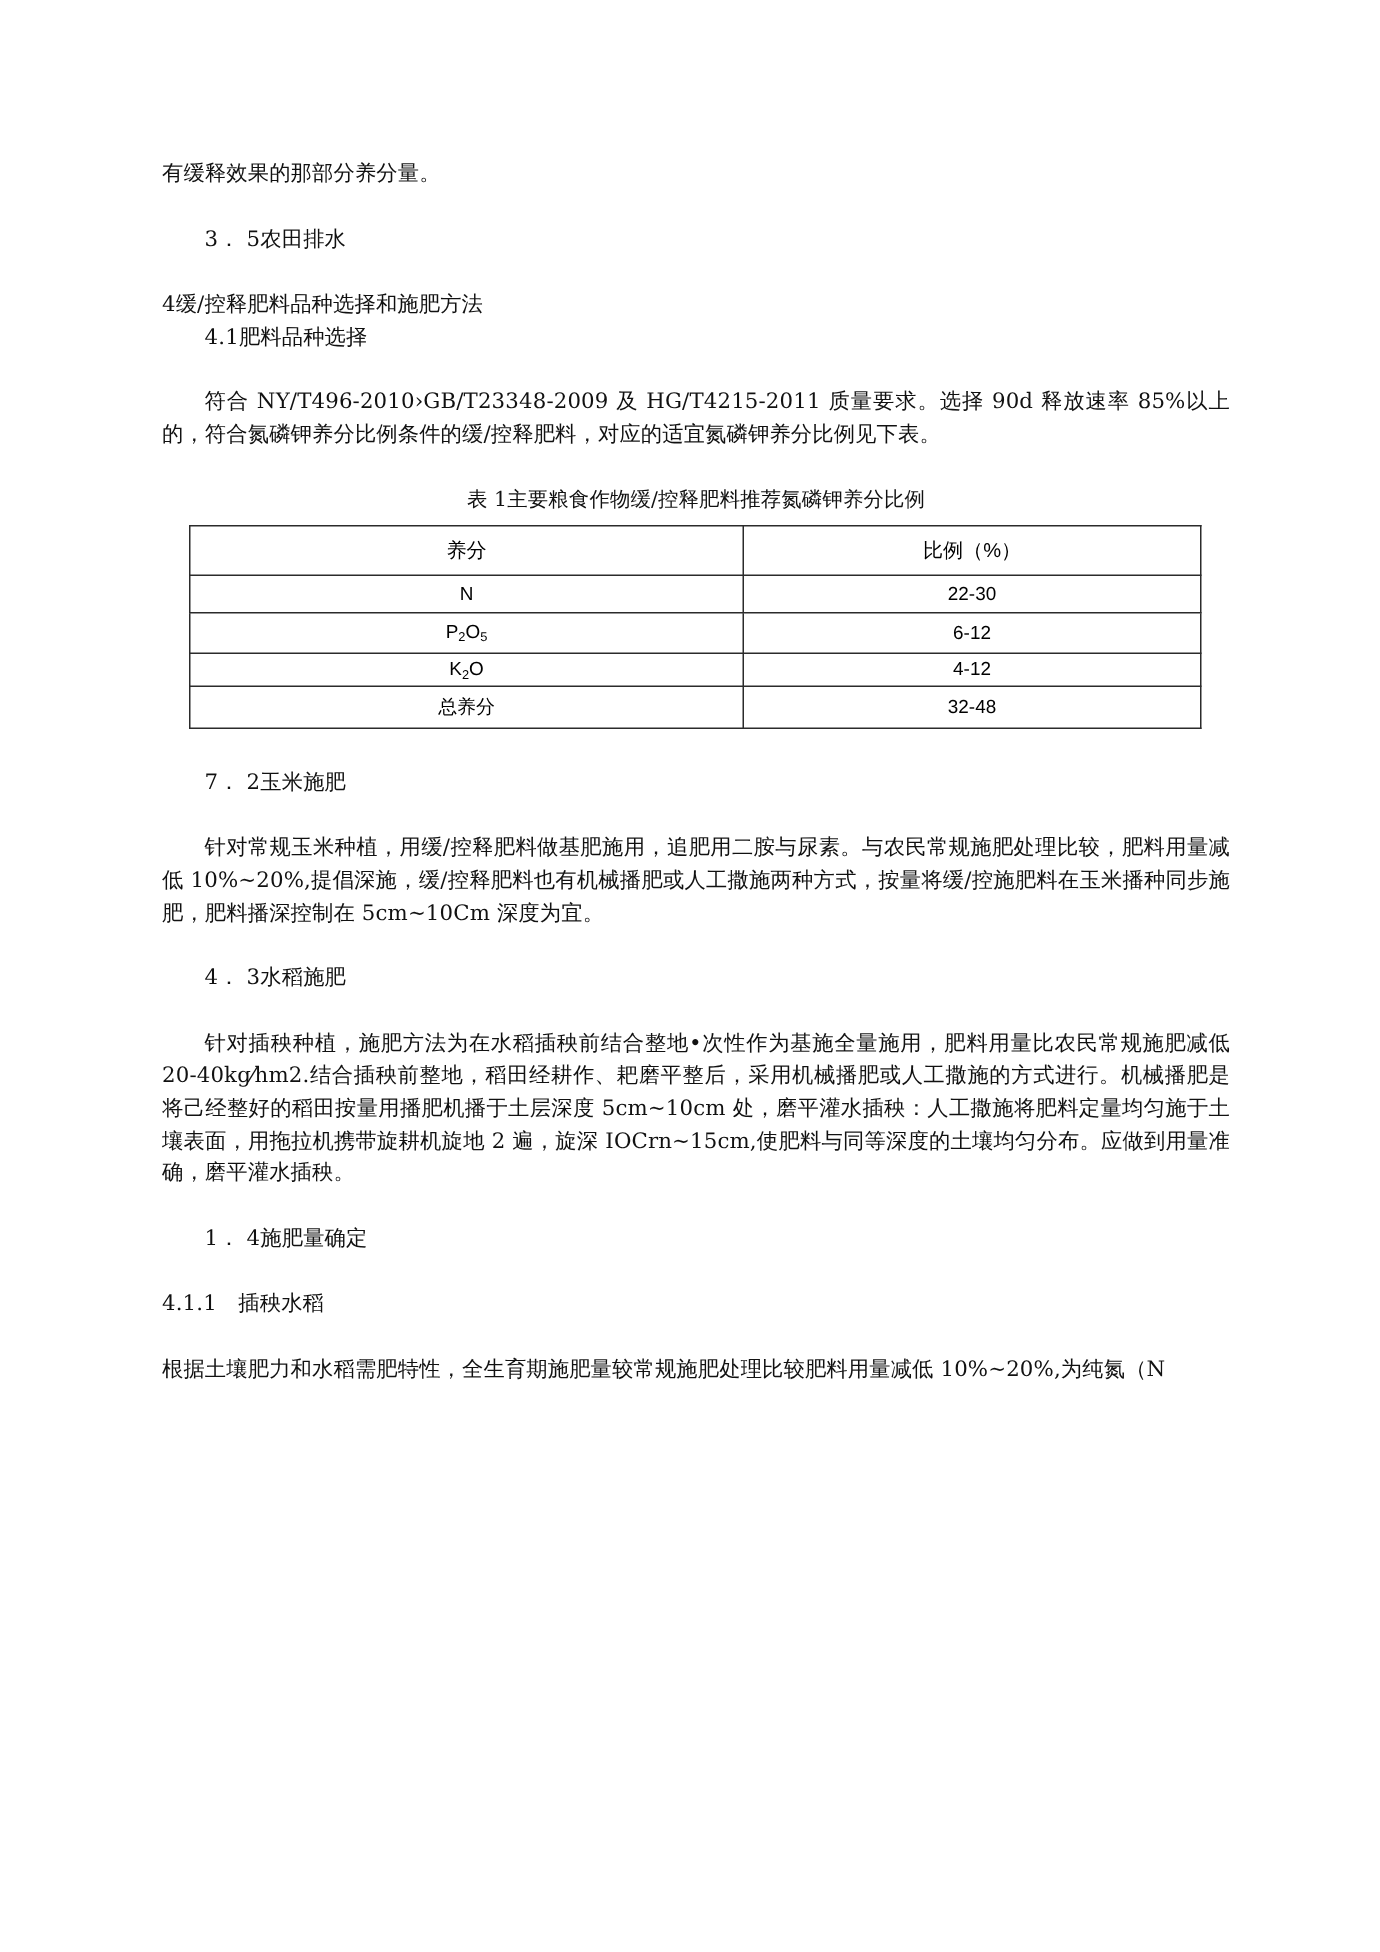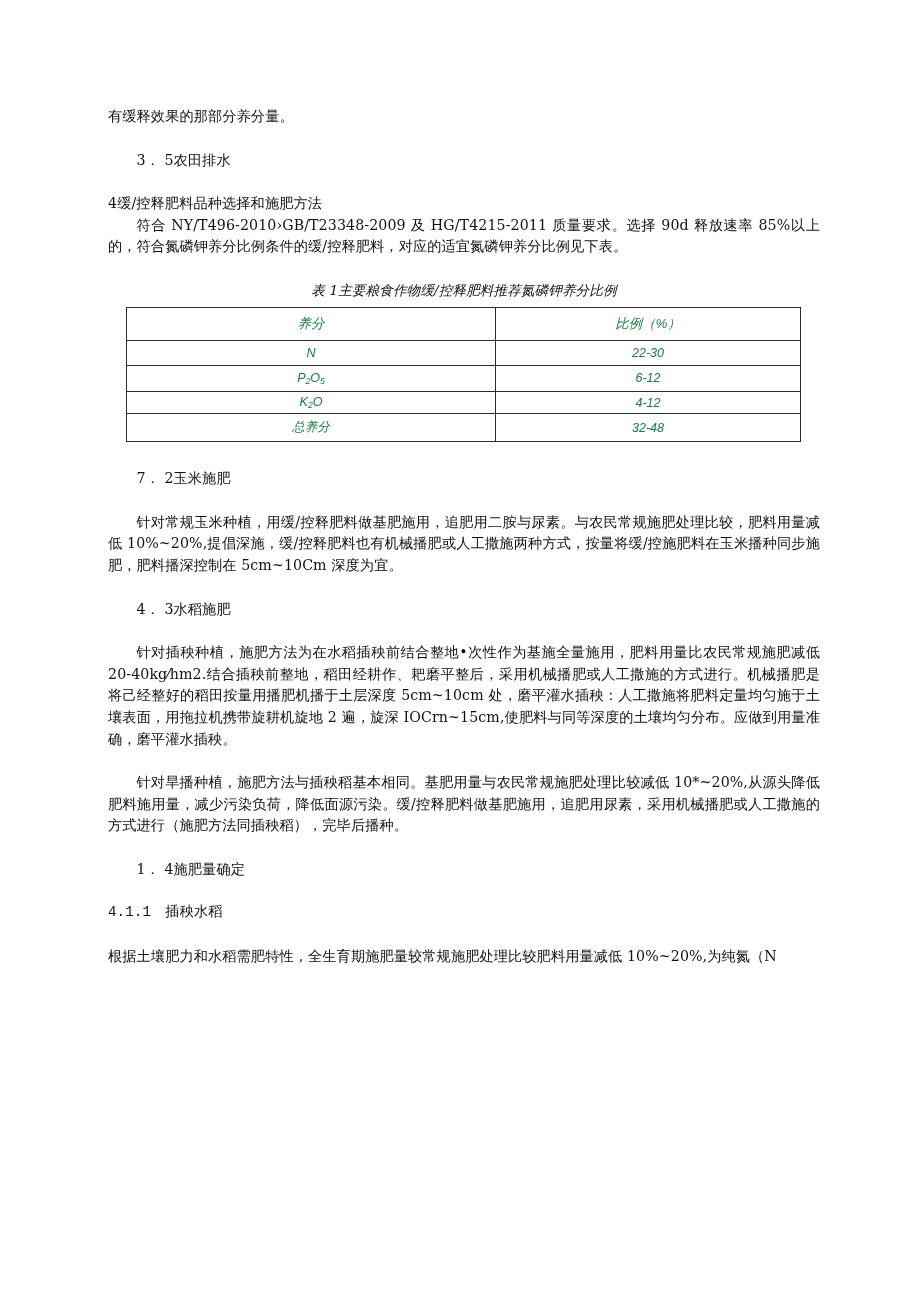--- a/index.html
+++ b/index.html
@@ -45,21 +45,20 @@
     font-size: 14.2px;
   }
   .heading-flush {
     text-indent: 0;
     font-size: 14.2px;
   }
   .heading-sub {
     text-indent: 0;
     margin-bottom: 22px;
     font-size: 14.2px;
-    font-family: Liberation Mono, monospace;
   }
 
   .table-caption {
     text-align: center;
     font-size: 13.6px;
     margin: 4px 0 6px 0;
     text-indent: 0;
   }
   table.nutrient {
     border-collapse: collapse;
@@ -67,51 +66,52 @@
     margin: 0 0 0 18px;
     table-layout: fixed;
   }
   table.nutrient td, table.nutrient th {
     border: 1px solid #2b2b2b;
     text-align: center;
     font-size: 12.6px;
     font-family: "Liberation Sans", sans-serif;
     padding: 5px 2px 5px 2px;
     font-weight: normal;
-    color: #15803d;
+    color: #000000;
   }
   table.nutrient tr.hdr td {
     font-size: 13.4px;
     padding: 7px 2px 7px 2px;
   }
   table.nutrient tr.tight td {
     padding: 3px 2px 3px 2px;
   }
   table.nutrient col.c1 { width: 369px; }
   table.nutrient col.c2 { width: 305px; }
   sub {
     font-size: 0.68em;
     vertical-align: -0.28em;
   }
   .cjk { font-family: "DejaVu Serif", "Liberation Serif", serif; }
-  .table-wrap { margin-bottom: 26px; font-style: italic; }
+  .table-wrap { margin-bottom: 26px; }
 </style>
 </head>
 <body>
 
 <div class="page">
   <div class="content">
 
     <p class="para-noindent">有缓释效果的那部分养分量。</p>
 
     <p class="heading">3． 5农田排水</p>
 
 
     <p class="heading-flush">4缓/控释肥料品种选择和施肥方法</p>
 
+    <p class="heading">4.1肥料品种选择</p>
 
     <p class="para">符合 NY/T496-2010›GB/T23348-2009 及 HG/T4215-2011 质量要求。选择 90d 释放速率 85%以上的，符合氮磷钾养分比例条件的缓/控释肥料，对应的适宜氮磷钾养分比例见下表。</p>
 
     <div class="table-wrap">
       <p class="table-caption">表 1主要粮食作物缓/控释肥料推荐氮磷钾养分比例</p>
 
       <table class="nutrient">
         <colgroup>
             <col class="c1">
             <col class="c2">
@@ -142,21 +142,20 @@
     </div>
 
     <p class="heading">7． 2玉米施肥</p>
 
     <p class="para">针对常规玉米种植，用缓/控释肥料做基肥施用，追肥用二胺与尿素。与农民常规施肥处理比较，肥料用量减低 10%~20%,提倡深施，缓/控释肥料也有机械播肥或人工撒施两种方式，按量将缓/控施肥料在玉米播种同步施肥，肥料播深控制在 5cm~10Cm 深度为宜。</p>
 
     <p class="heading">4． 3水稻施肥</p>
 
     <p class="para">针对插秧种植，施肥方法为在水稻插秧前结合整地•次性作为基施全量施用，肥料用量比农民常规施肥减低 20-40kg⁄hm2.结合插秧前整地，稻田经耕作、耙磨平整后，采用机械播肥或人工撒施的方式进行。机械播肥是将己经整好的稻田按量用播肥机播于土层深度 5cm~10cm 处，磨平灌水插秧：人工撒施将肥料定量均匀施于土壤表面，用拖拉机携带旋耕机旋地 2 遍，旋深 IOCrn~15cm,使肥料与同等深度的土壤均匀分布。应做到用量准确，磨平灌水插秧。</p>
 
-    <p class="para">针对旱播种植，施肥方法与插秧稻基本相同。基肥用量与农民常规施肥处理比较减低 10*~20%,从源头降低肥料施用量，减少污染负荷，降低面源污染。缓/控释肥料做基肥施用，追肥用尿素，采用机械播肥或人工撒施的方式进行（施肥方法同插秧稻），完毕后播种。</p>
 
     <p class="heading">1． 4施肥量确定</p>
 
     <p class="heading-sub">4.1.1　插秧水稻</p>
 
     <p class="para-noindent">根据土壤肥力和水稻需肥特性，全生育期施肥量较常规施肥处理比较肥料用量减低 10%~20%,为纯氮（N</p>
 
   </div>
 </div>
 

